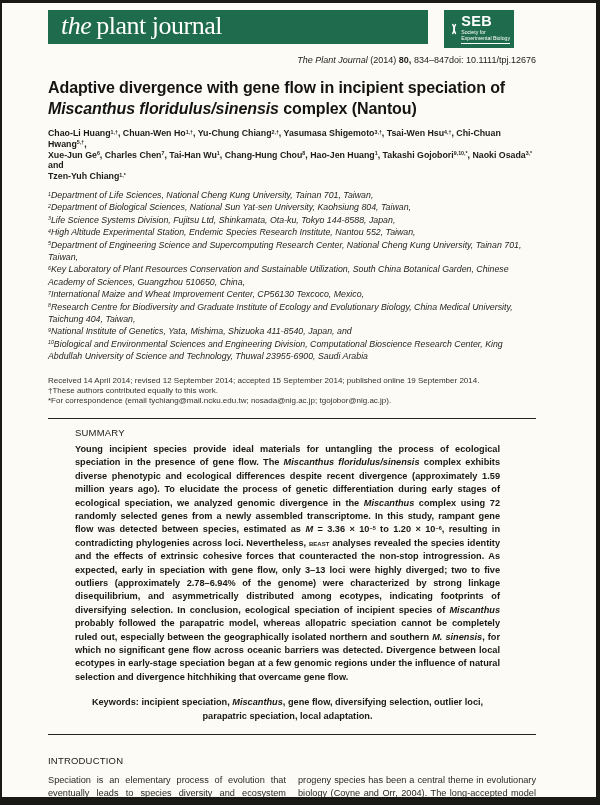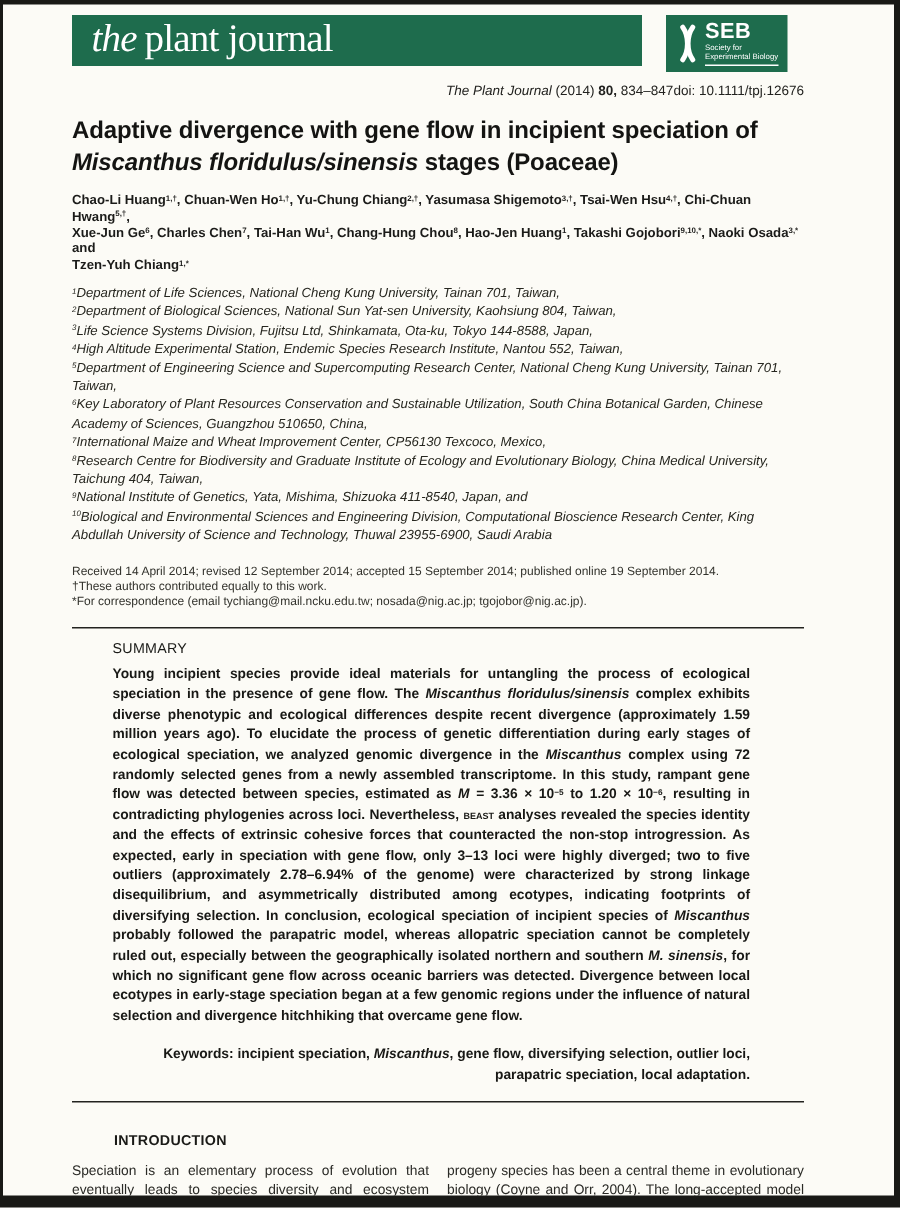--- a/index.html
+++ b/index.html
@@ -22,21 +22,21 @@
     width:380px; height:34px; background:var(--banner-green,#1e6c4d);
     display:flex; align-items:center; padding-left:13px;
   }
   .banner-text {
     font-family:"Liberation Serif","DejaVu Serif",serif;
     color:#fff; font-size:26px; letter-spacing:-0.5px; line-height:1;
     padding-bottom:3px;
   }
   .banner-text em { font-style:italic; margin-right:5px; }
   .seb-box {
-    margin-left:16px; width:81px; height:38px;
+    margin-left:16px; width:70px; height:38px;
     background:var(--banner-green,#1e6c4d);
     display:flex; align-items:center; padding:3px 4px 3px 7px;
   }
   .seb-text { margin-left:4px; color:#fff; }
   .seb-abbr { font-size:14.5px; font-weight:bold; line-height:1.05; letter-spacing:0.3px; }
   .seb-soc { font-size:5.2px; line-height:1.25; white-space:nowrap; }
   .seb-soc.u { border-bottom:1px solid #fff; padding-bottom:1.5px; }
 
   
   .cite-row {
@@ -72,29 +72,29 @@
 
   
   .summary-block { margin-left:27px; margin-right:36px; }
   .summary-head {
     margin-top:8px; font-size:9.5px; font-weight:normal; color:#1a1a17; letter-spacing:0.2px;
   }
   .summary-text, .keywords {
     margin:5px 0 0 0; font-size:9.2px; font-weight:bold; line-height:13.4px;
     color:#181815; text-align:justify;
   }
-  .keywords { margin-top:12px; text-align:right; }
+  .keywords { margin-top:12px; text-align:center; }
   .sc { font-variant:small-caps; }
 
   sup {
     font-size:60%; line-height:0; position:relative; top:-0.45em; vertical-align:baseline;
   }
 
   
-  .intro-head { margin-top:20px; font-size:9.5px; font-weight:bold; color:#1a1a17; letter-spacing:0.2px;margin-left:28px; }
+  .intro-head { margin-top:20px; font-size:9.5px; font-weight:normal; color:#1a1a17; letter-spacing:0.2px; }
   .columns { display:flex; gap:12px; margin-top:8px; }
   .col {
     margin:0; flex:1; font-size:9.2px; line-height:12.8px; color:#2a2a26; text-align:justify;
   }
 </style>
 </head>
 <body>
 
 <div class="page">
   <div class="content">
@@ -116,21 +116,21 @@
       </div>
     </div>
 
     <div class="cite-row">
       <div class="cite"><span style="font-style: italic;">The Plant Journal</span><span> (2014) </span><span style="font-weight: bold;">80,</span><span> 834–847</span></div>
       <div class="doi">doi: 10.1111/tpj.12676</div>
     </div>
 
     <h1 class="title">
       <div>Adaptive divergence with gene flow in incipient speciation of</div>
-      <div><span style="font-style: italic;">Miscanthus floridulus/sinensis</span><span> stages (Poaceae)</span></div>
+      <div><span style="font-style: italic;">Miscanthus floridulus/sinensis</span><span> complex (Nantou)</span></div>
     </h1>
 
     <div class="authors"><span>Chao-Li Huang</span><sup>1,†</sup><span>, Chuan-Wen Ho</span><sup>1,†</sup><span>, Yu-Chung Chiang</span><sup>2,†</sup><span>, Yasumasa Shigemoto</span><sup>3,†</sup><span>, Tsai-Wen Hsu</span><sup>4,†</sup><span>, Chi-Chuan Hwang</span><sup>5,†</sup><span>,</span><br><span>Xue-Jun Ge</span><sup>6</sup><span>, Charles Chen</span><sup>7</sup><span>, Tai-Han Wu</span><sup>1</sup><span>, Chang-Hung Chou</span><sup>8</sup><span>, Hao-Jen Huang</span><sup>1</sup><span>, Takashi Gojobori</span><sup>9,10,*</sup><span>, Naoki Osada</span><sup>3,*</sup><span> and</span><br><span>Tzen-Yuh Chiang</span><sup>1,*</sup></div>
 
     <div class="affils">
       <div class="affil"><sup>1</sup><span>Department of Life Sciences, National Cheng Kung University, Tainan 701, Taiwan,</span></div>
       <div class="affil"><sup>2</sup><span>Department of Biological Sciences, National Sun Yat-sen University, Kaohsiung 804, Taiwan,</span></div>
       <div class="affil"><sup>3</sup><span>Life Science Systems Division, Fujitsu Ltd, Shinkamata, Ota-ku, Tokyo 144-8588, Japan,</span></div>
       <div class="affil"><sup>4</sup><span>High Altitude Experimental Station, Endemic Species Research Institute, Nantou 552, Taiwan,</span></div>
       <div class="affil"><sup>5</sup><span>Department of Engineering Science and Supercomputing Research Center, National Cheng Kung University, Tainan 701, Taiwan,</span></div>

